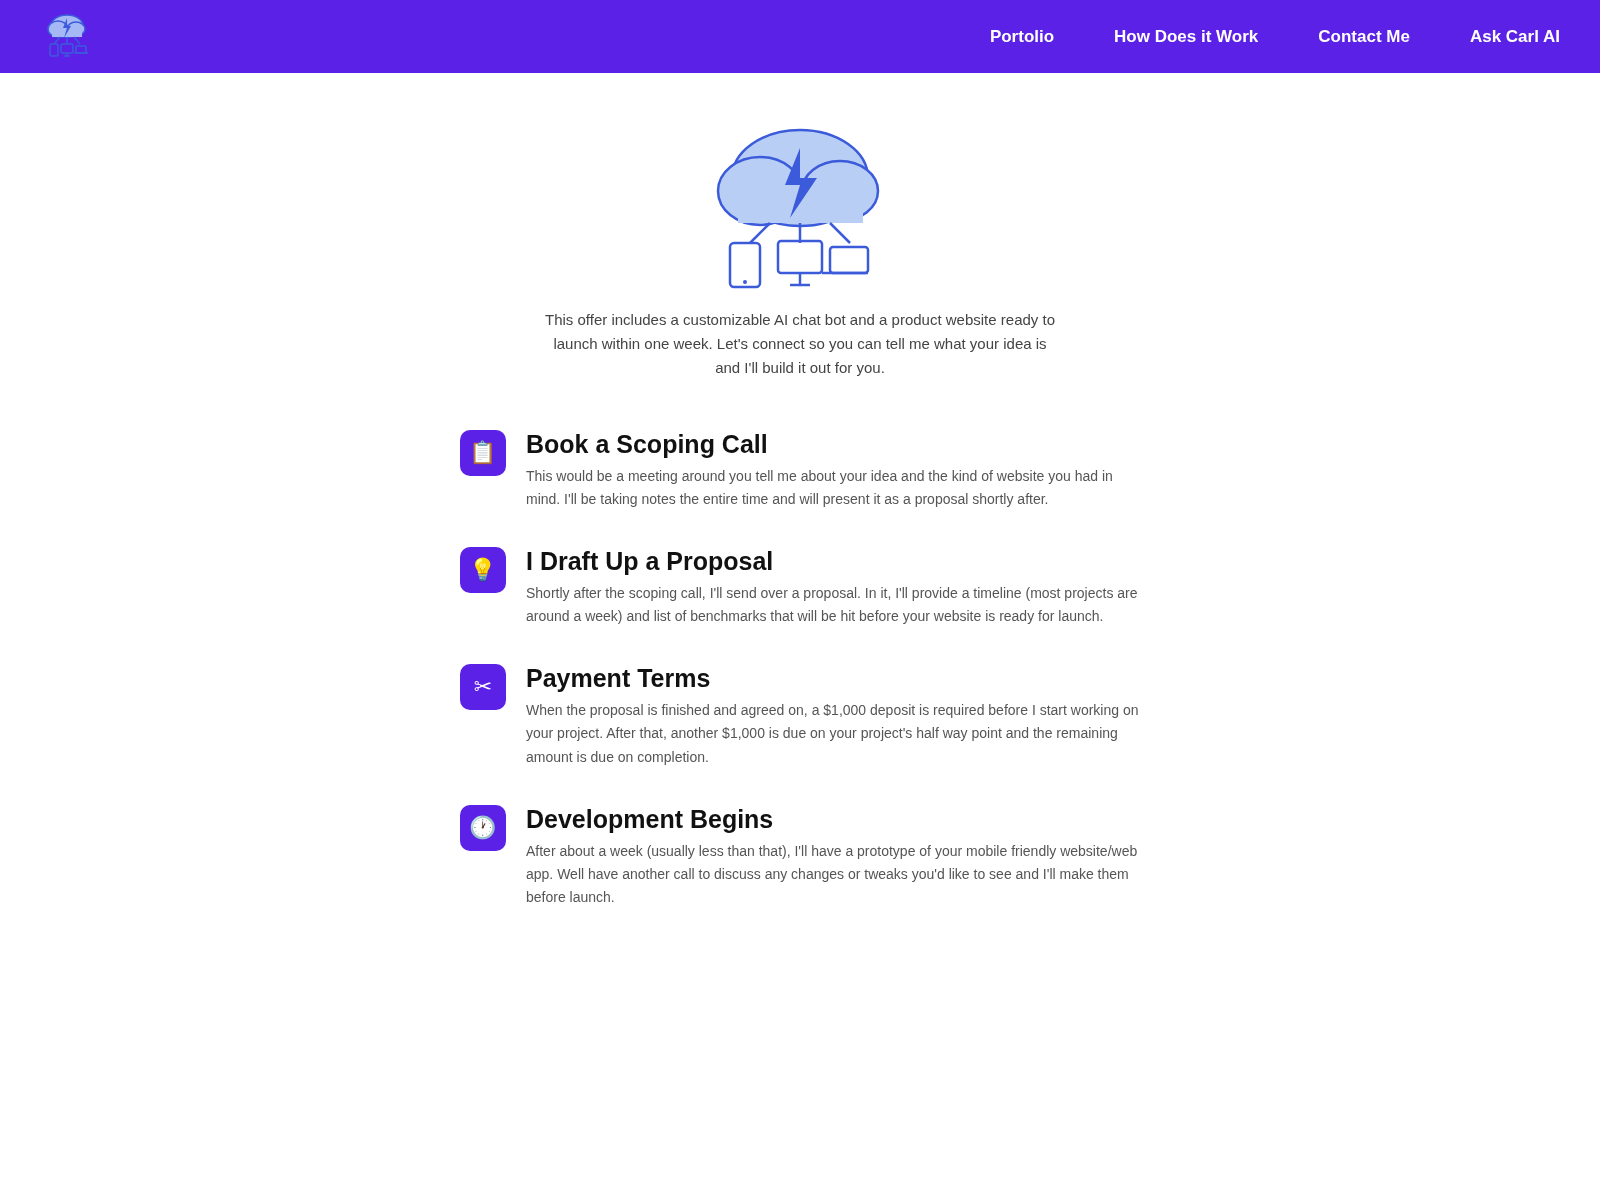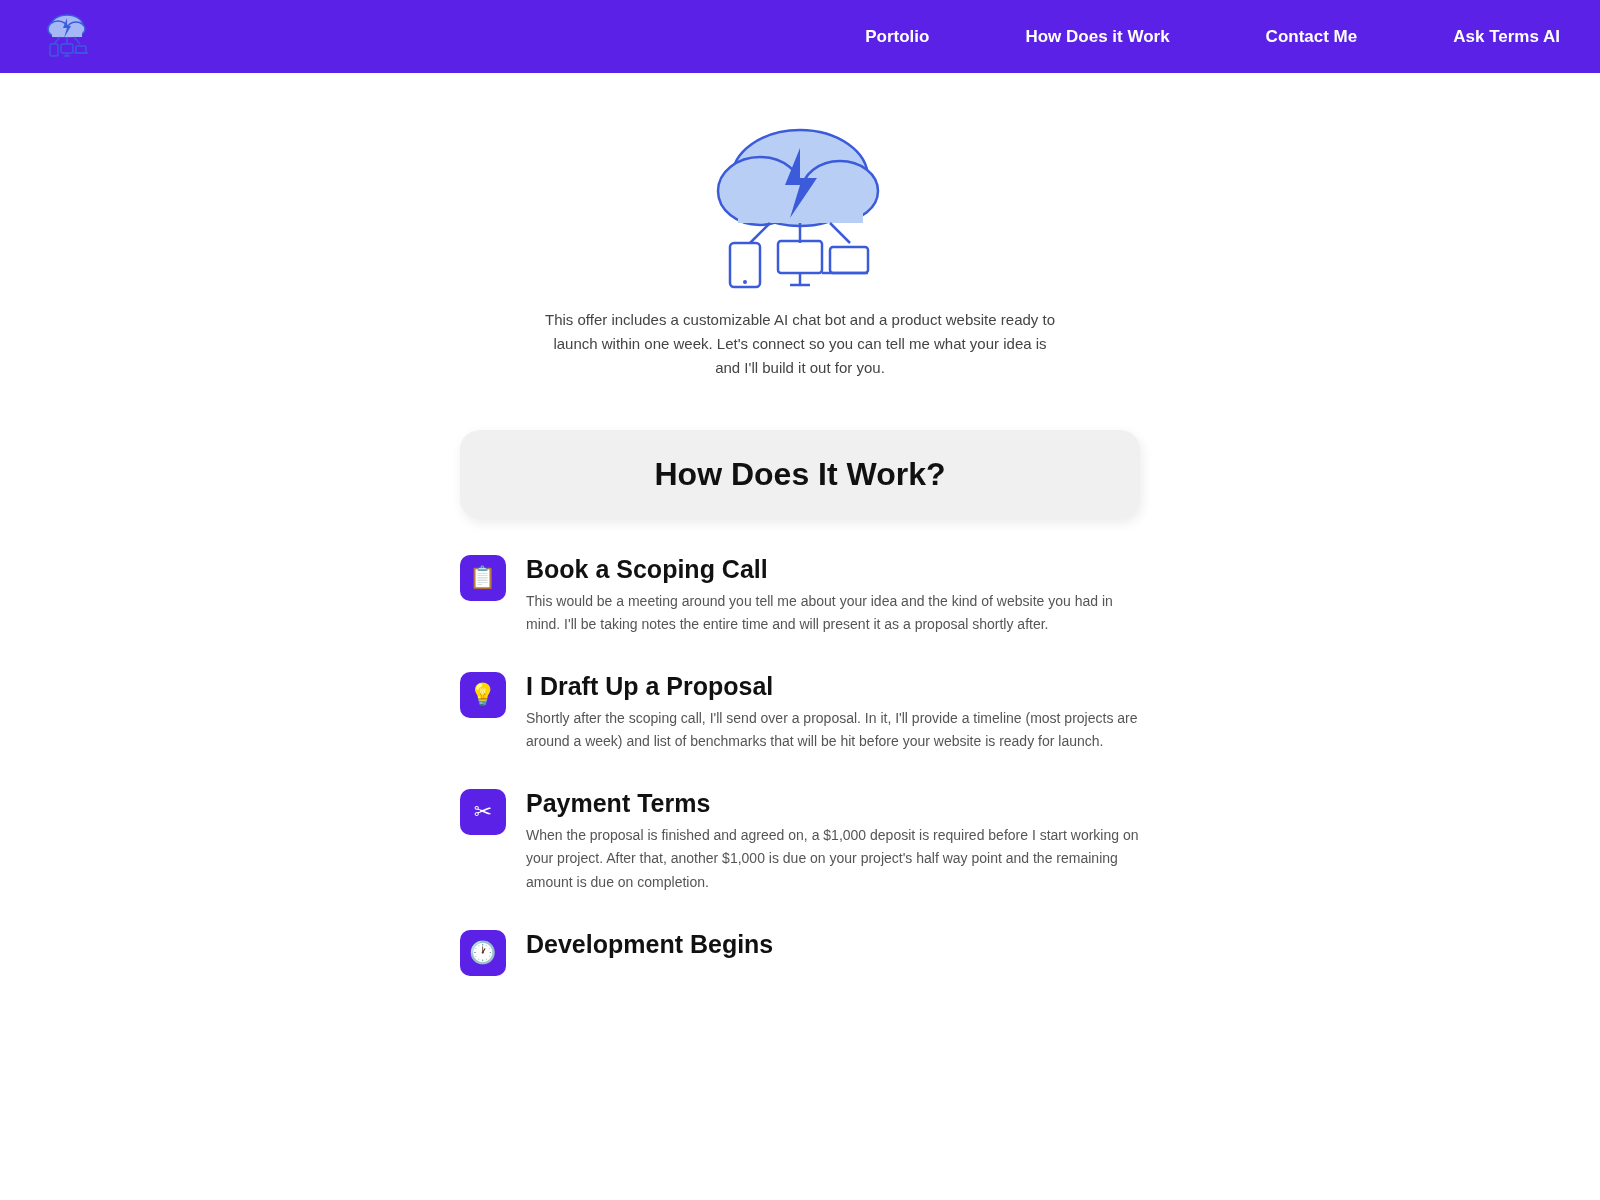--- a/index.html
+++ b/index.html
@@ -20,21 +20,20 @@
     .nav-links {
       display: flex;
       gap: 60px;
     }
     .nav-link {
       color: #fff;
       font-size: 17px;
       font-weight: 600;
       cursor: pointer;
       text-decoration: none;
-      margin-left: 36px;
     }
 
     
     .hero {
       display: flex;
       flex-direction: column;
       align-items: center;
       padding: 40px 20px 20px;
     }
     .hero-icon svg { width: 220px; height: 180px; }
@@ -138,21 +137,21 @@
       <line x1="24" y1="48" x2="30" y2="48" stroke="#3b5bdb" stroke-width="1.5"></line>
 
       <rect x="36" y="38" width="10" height="7" rx="1" fill="none" stroke="#3b5bdb" stroke-width="1.5"></rect>
       <line x1="34" y1="45" x2="48" y2="45" stroke="#3b5bdb" stroke-width="1.5"></line>
     </svg>
   </div>
   <div class="nav-links">
     <a class="nav-link">Portolio</a>
     <a class="nav-link">How Does it Work</a>
     <a class="nav-link">Contact Me</a>
-    <a class="nav-link">Ask Terms AI</a>
+    <a class="nav-link">Ask Carl AI</a>
   </div>
 </nav>
 
 <section class="hero">
   <div class="hero-icon">
     <svg viewBox="0 0 220 180" xmlns="http://www.w3.org/2000/svg">
 
       <ellipse cx="110" cy="65" rx="68" ry="48" fill="#b8cef5" stroke="#3b5bdb" stroke-width="2.5"></ellipse>
       <ellipse cx="70" cy="78" rx="42" ry="34" fill="#b8cef5" stroke="#3b5bdb" stroke-width="2.5"></ellipse>
       <ellipse cx="150" cy="78" rx="38" ry="30" fill="#b8cef5" stroke="#3b5bdb" stroke-width="2.5"></ellipse>
@@ -173,23 +172,20 @@
       <line x1="100" y1="172" x2="120" y2="172" stroke="#3b5bdb" stroke-width="2.5"></line>
 
       <rect x="140" y="134" width="38" height="26" rx="3" fill="none" stroke="#3b5bdb" stroke-width="2.5"></rect>
       <line x1="132" y1="160" x2="178" y2="160" stroke="#3b5bdb" stroke-width="2.5"></line>
     </svg>
   </div>
   <p class="hero-subtitle">This offer includes a customizable AI chat bot and a product website ready to launch within one week. Let's connect so you can tell me what your idea is and I'll build it out for you.</p>
 </section>
 
 <section class="how-section">
-  <div class="how-title-box">
-    <h2>How Does It Work?</h2>
-  </div>
 
   <div id="steps-container">
       <div class="step">
     <div class="step-icon">📋</div>
     <div class="step-content">
       <h3>Book a Scoping Call</h3>
       <p>This would be a meeting around you tell me about your idea and the kind of website you had in mind. I'll be taking notes the entire time and will present it as a proposal shortly after.</p>
     </div>
   </div>
       <div class="step">
@@ -203,16 +199,17 @@
     <div class="step-icon">✂</div>
     <div class="step-content">
       <h3>Payment Terms</h3>
       <p>When the proposal is finished and agreed on, a $1,000 deposit is required before I start working on your project. After that, another $1,000 is due on your project's half way point and the remaining amount is due on completion.</p>
     </div>
   </div>
       <div class="step">
     <div class="step-icon">🕐</div>
     <div class="step-content">
       <h3>Development Begins</h3>
+      <p>After about a week (usually less than that), I'll have a prototype of your mobile friendly website/web app. Well have another call to discuss any changes or tweaks you'd like to see and I'll make them before launch.</p>
     </div>
   </div>
     </div>
 </section>
 
 </body></html>

